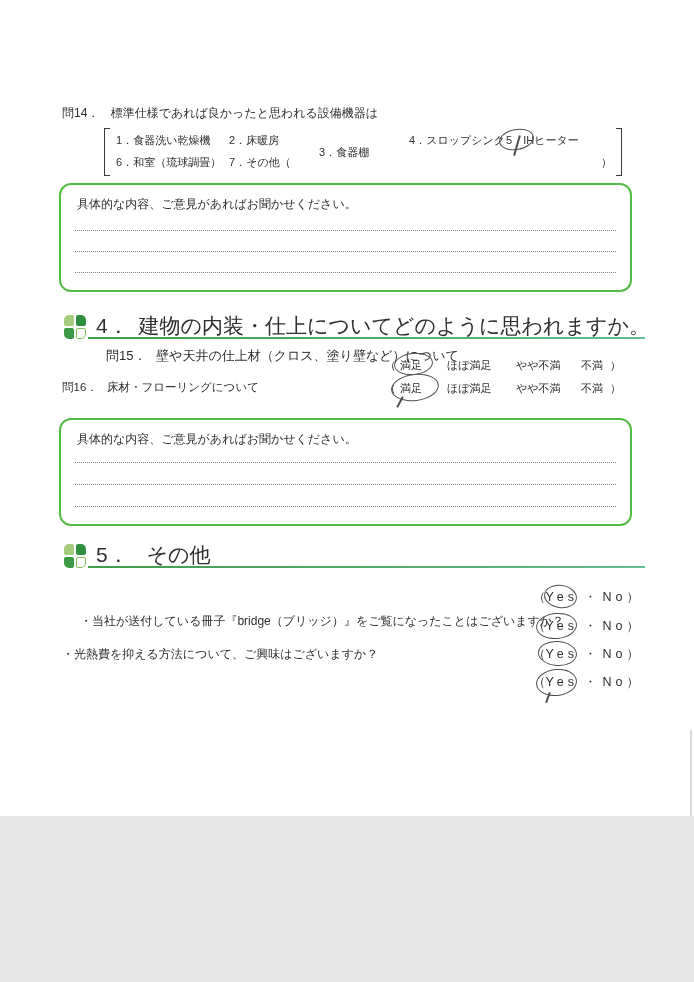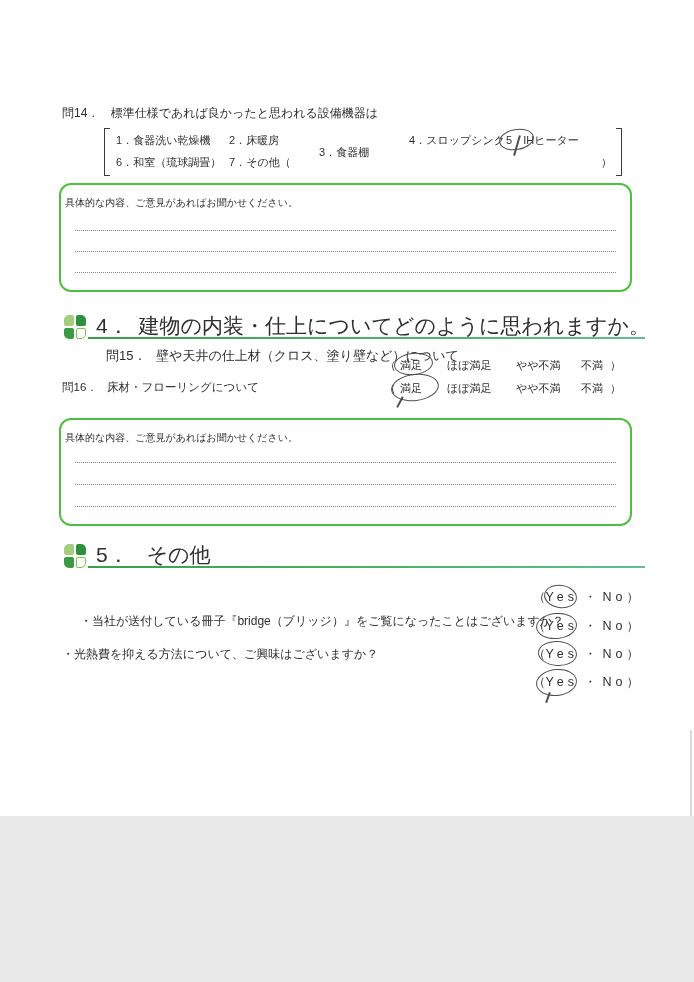--- a/index.html
+++ b/index.html
@@ -14,21 +14,21 @@
   .t15{font-size:21px;line-height:1.2;font-weight:500;}
   
   .bracket{position:absolute;width:5px;height:46px;border-top:1.6px solid #3a3a3a;border-bottom:1.6px solid #3a3a3a;}
   .bracket-left{border-left:1.6px solid #3a3a3a;}
   .bracket-right{border-right:1.6px solid #3a3a3a;}
   
   .pen{position:absolute;border:1.6px solid #4f4f4f;border-radius:50%;background:transparent;}
   .pen-tail{position:absolute;width:1.6px;background:#4f4f4f;}
   
   .comment-box{position:absolute;left:59px;width:569px;border:2px solid #52bd43;border-radius:12px;background:#fff;}
-  .comment-prompt{position:absolute;left:4px;top:11px;font-size:10px;}
+  .comment-prompt{position:absolute;left:16px;top:11px;font-size:12px;}
   .dotline{position:absolute;left:14px;right:14px;border-bottom:1px dotted #858585;height:0;}
   
   .clover{position:absolute;width:23px;height:24px;}
   .clover span{position:absolute;width:10px;height:11px;}
   .cl-tl{left:0;top:0;background:#a4cd7d;border-radius:5px 2px 2px 2px;}
   .cl-tr{left:12px;top:0;background:#2e8f3c;border-radius:2px 5px 2px 2px;}
   .cl-bl{left:0;top:13px;background:#3c9a44;border-radius:2px 2px 2px 5px;}
   .cl-br{left:12px;top:13px;background:#fff;border:1.4px solid #7fbf54;border-radius:2px 2px 5px 2px;box-sizing:border-box;}
   .underline{position:absolute;height:2px;background:linear-gradient(90deg,#3e9d49,#55b575 70%,#63bd92);}
   

